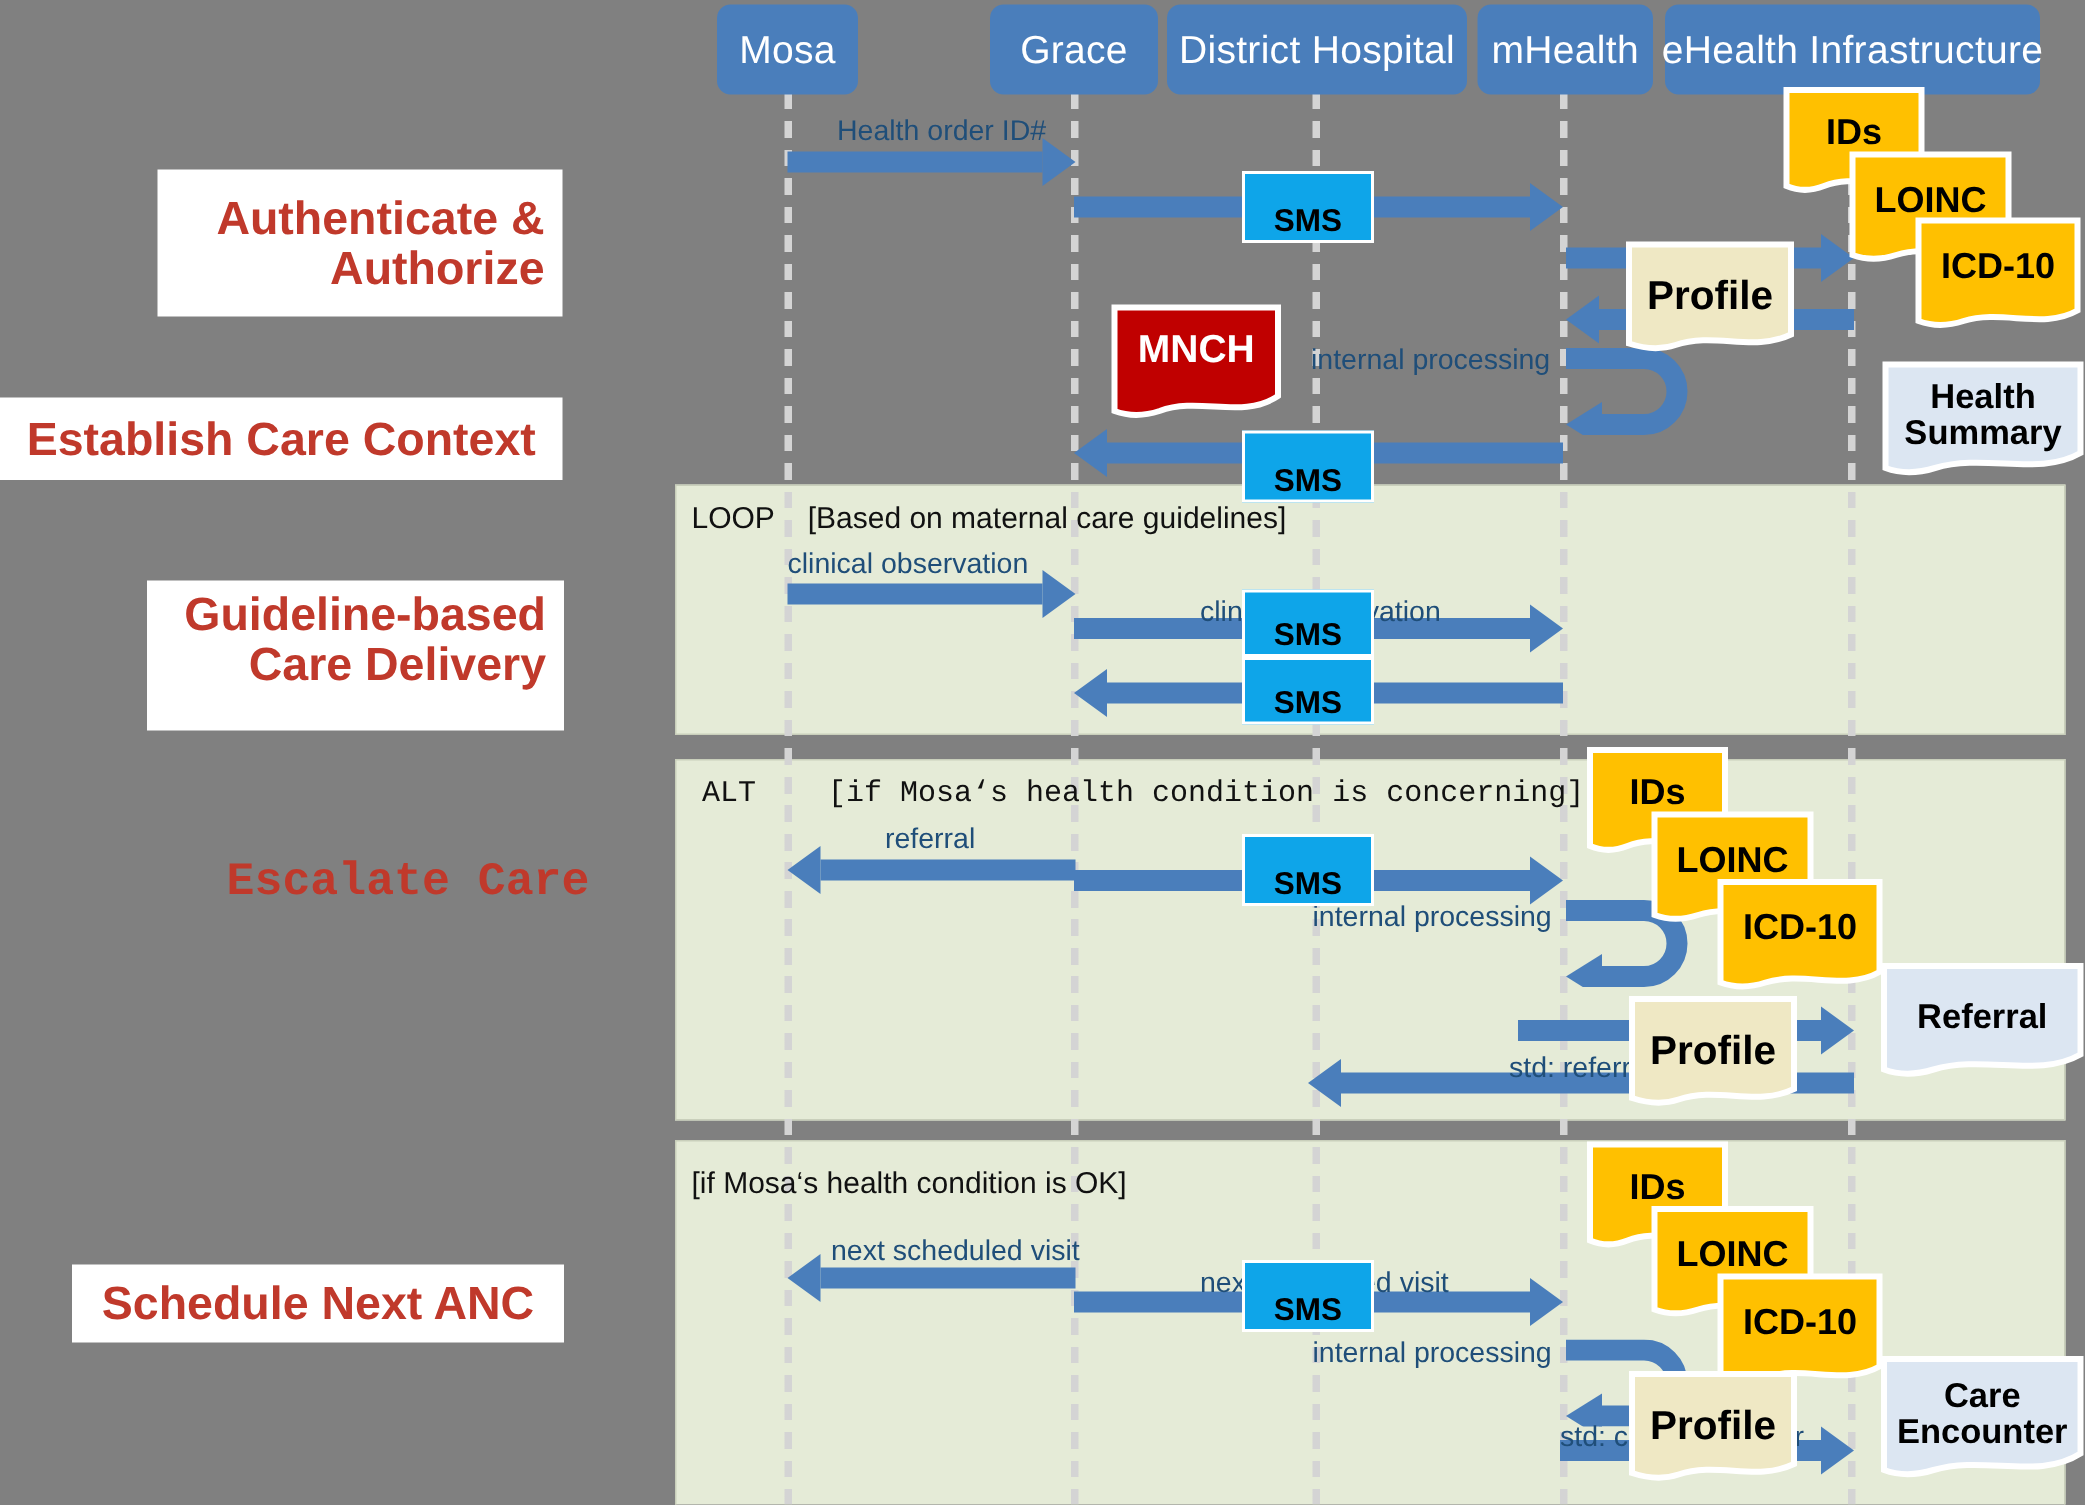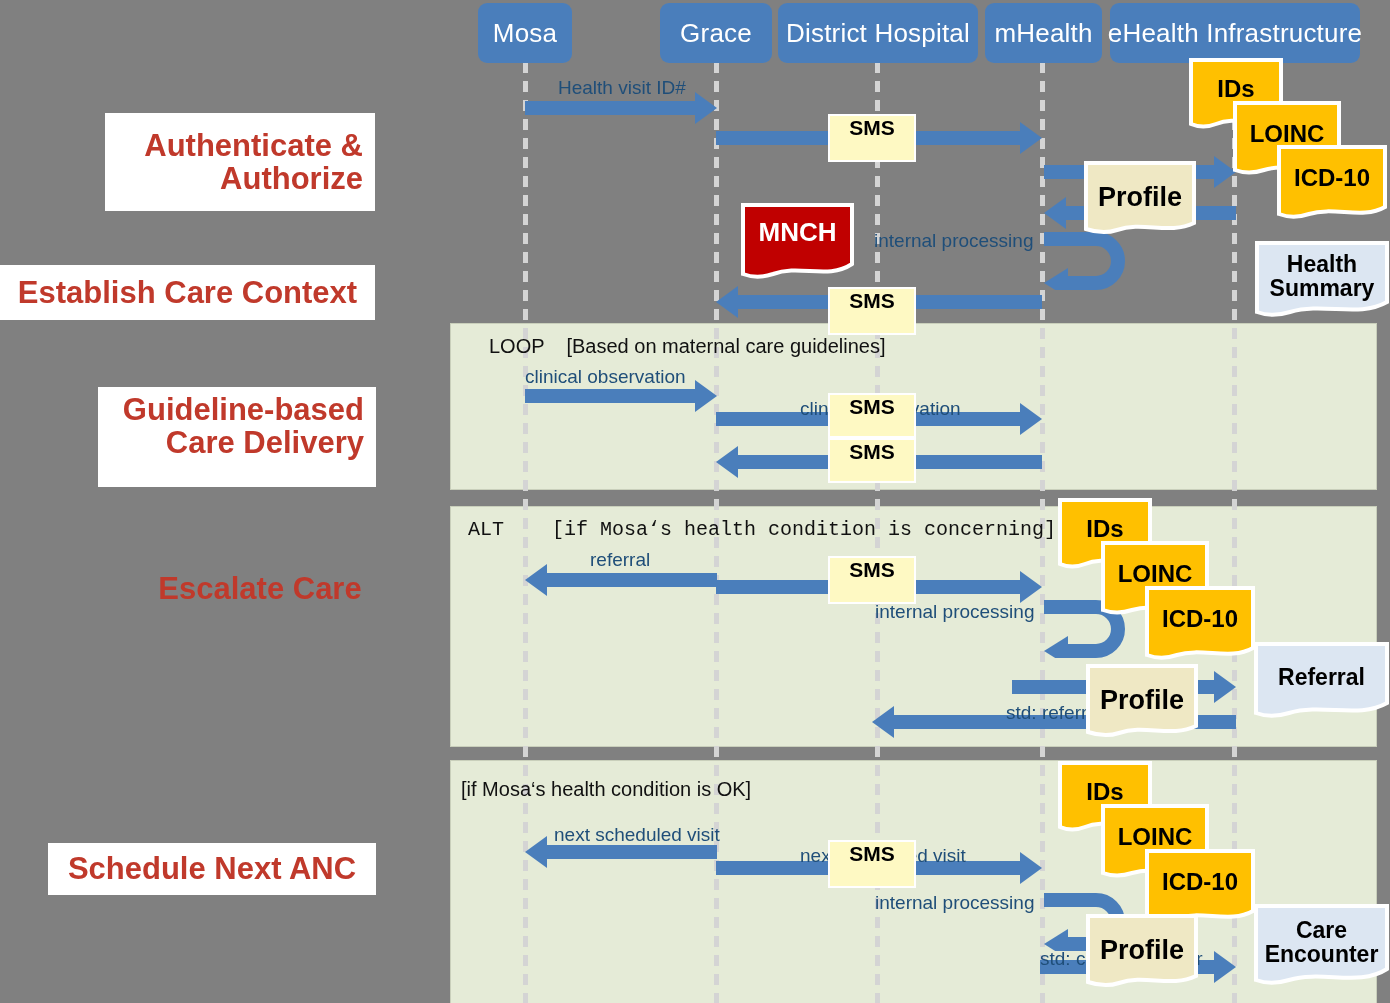--- a/index.html
+++ b/index.html
@@ -74,25 +74,25 @@
     font-size:19px;color:#1F4E79;
     white-space:nowrap;z-index:5;
   }
 
   
   .selfloop{position:absolute;z-index:4;}
 
   
   .sms{
     position:absolute;
-    background:#fef9c3;
+    background:#0ea5e9;
     border:2px solid #ffffff;
     color:#000;
     font-weight:bold;font-size:21px;
-    display:flex;align-items:flex-start;justify-content:center;
+    display:flex;align-items:flex-end;justify-content:center;
     z-index:8;
     box-sizing:border-box;
   }
 
   
   .doc{
     position:absolute;
     z-index:9;
     display:flex;align-items:center;justify-content:center;
     text-align:center;
@@ -141,43 +141,43 @@
 
   <div class="phase" style="left:105px;top:113px;width:270px;height:98px;display:flex;align-items:center;justify-content:flex-end;">
     <span>Authenticate &amp; Authorize</span>
   </div>
   <div class="phase center" style="left:0px;top:250px;width:375px;height:55px;display:flex;align-items:center;justify-content:center;">
     <span>Establish Care Context</span>
   </div>
   <div class="phase" style="left:98px;top:387px;width:278px;height:100px;display:flex;align-items:flex-start;justify-content:flex-end;">
     <span>Guideline-based Care Delivery</span>
   </div>
-  <div class="phase plain center" style="left:100px;top:552px;width:320px;height:44px;display:flex;align-items:flex-end;justify-content:center;">
+  <div class="phase plain center" style="left:112px;top:552px;width:320px;height:44px;display:flex;align-items:flex-end;justify-content:center;font-family:Liberation Mono, monospace;">
     <span>Escalate Care</span>
   </div>
   <div class="phase center" style="left:48px;top:828px;width:328px;height:52px;display:flex;align-items:center;justify-content:center;">
     <span>Schedule Next ANC</span>
   </div>
 
-  <div class="frag-label" style="left:461px;top:335px;margin-left:28px;">
+  <div class="frag-label" style="left:461px;top:335px;">
     <span class="kw">LOOP</span>
     &nbsp;&nbsp;
     <span>[Based on maternal care guidelines]</span>
   </div>
   <div class="frag-label" style="left:468px;top:518px;font-family:Liberation Mono, monospace;">
     <span class="kw">ALT</span>
     &nbsp;&nbsp;
     <span>[if Mosa‘s health condition is concerning]</span>
   </div>
   <div class="frag-label" style="left:461px;top:778px;">
     <span>[if Mosa‘s health condition is OK]</span>
   </div>
 
   <div class="msg" style="left:558px;top:77px;">
-    <span>Health visit ID#</span>
+    <span>Health order ID#</span>
   </div>
   <div class="arrow right" style="left:525px;top:101px;width:192px;">
     <div class="shaft" style="width:170px;"></div>
       <div class="head" style="left:170px;"></div>
   </div>
 
   <div class="arrow right" style="left:716px;top:131px;width:326px;">
     <div class="shaft" style="width:304px;"></div>
       <div class="head" style="left:304px;"></div>
   </div>

